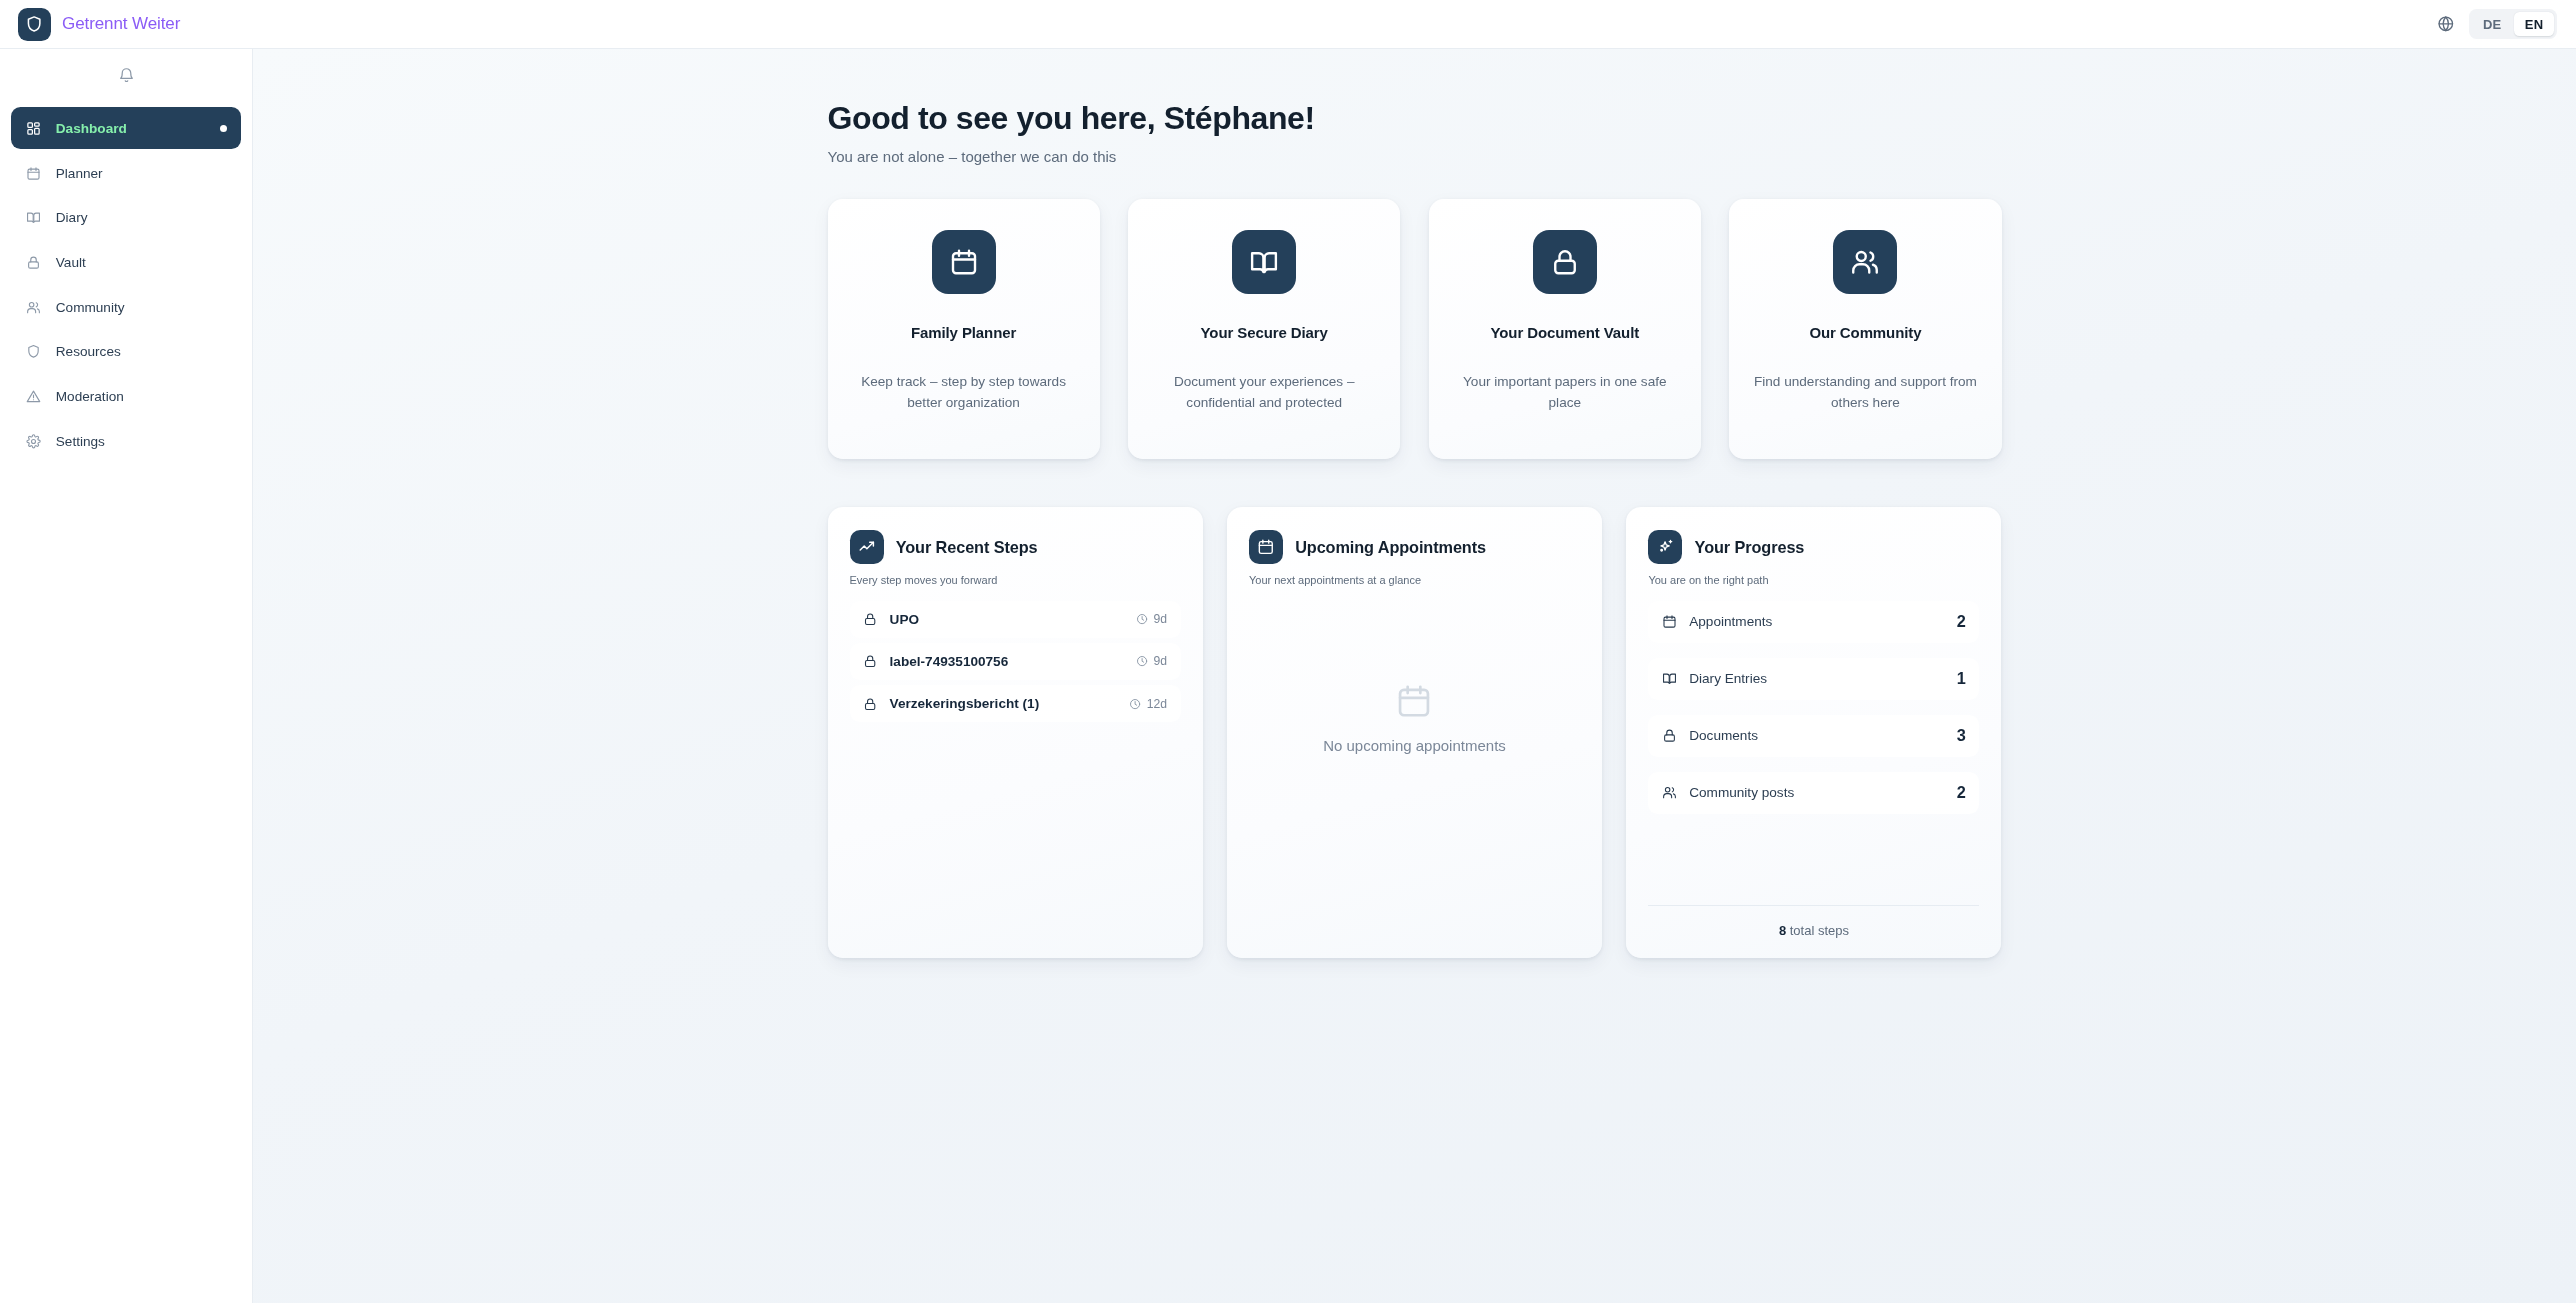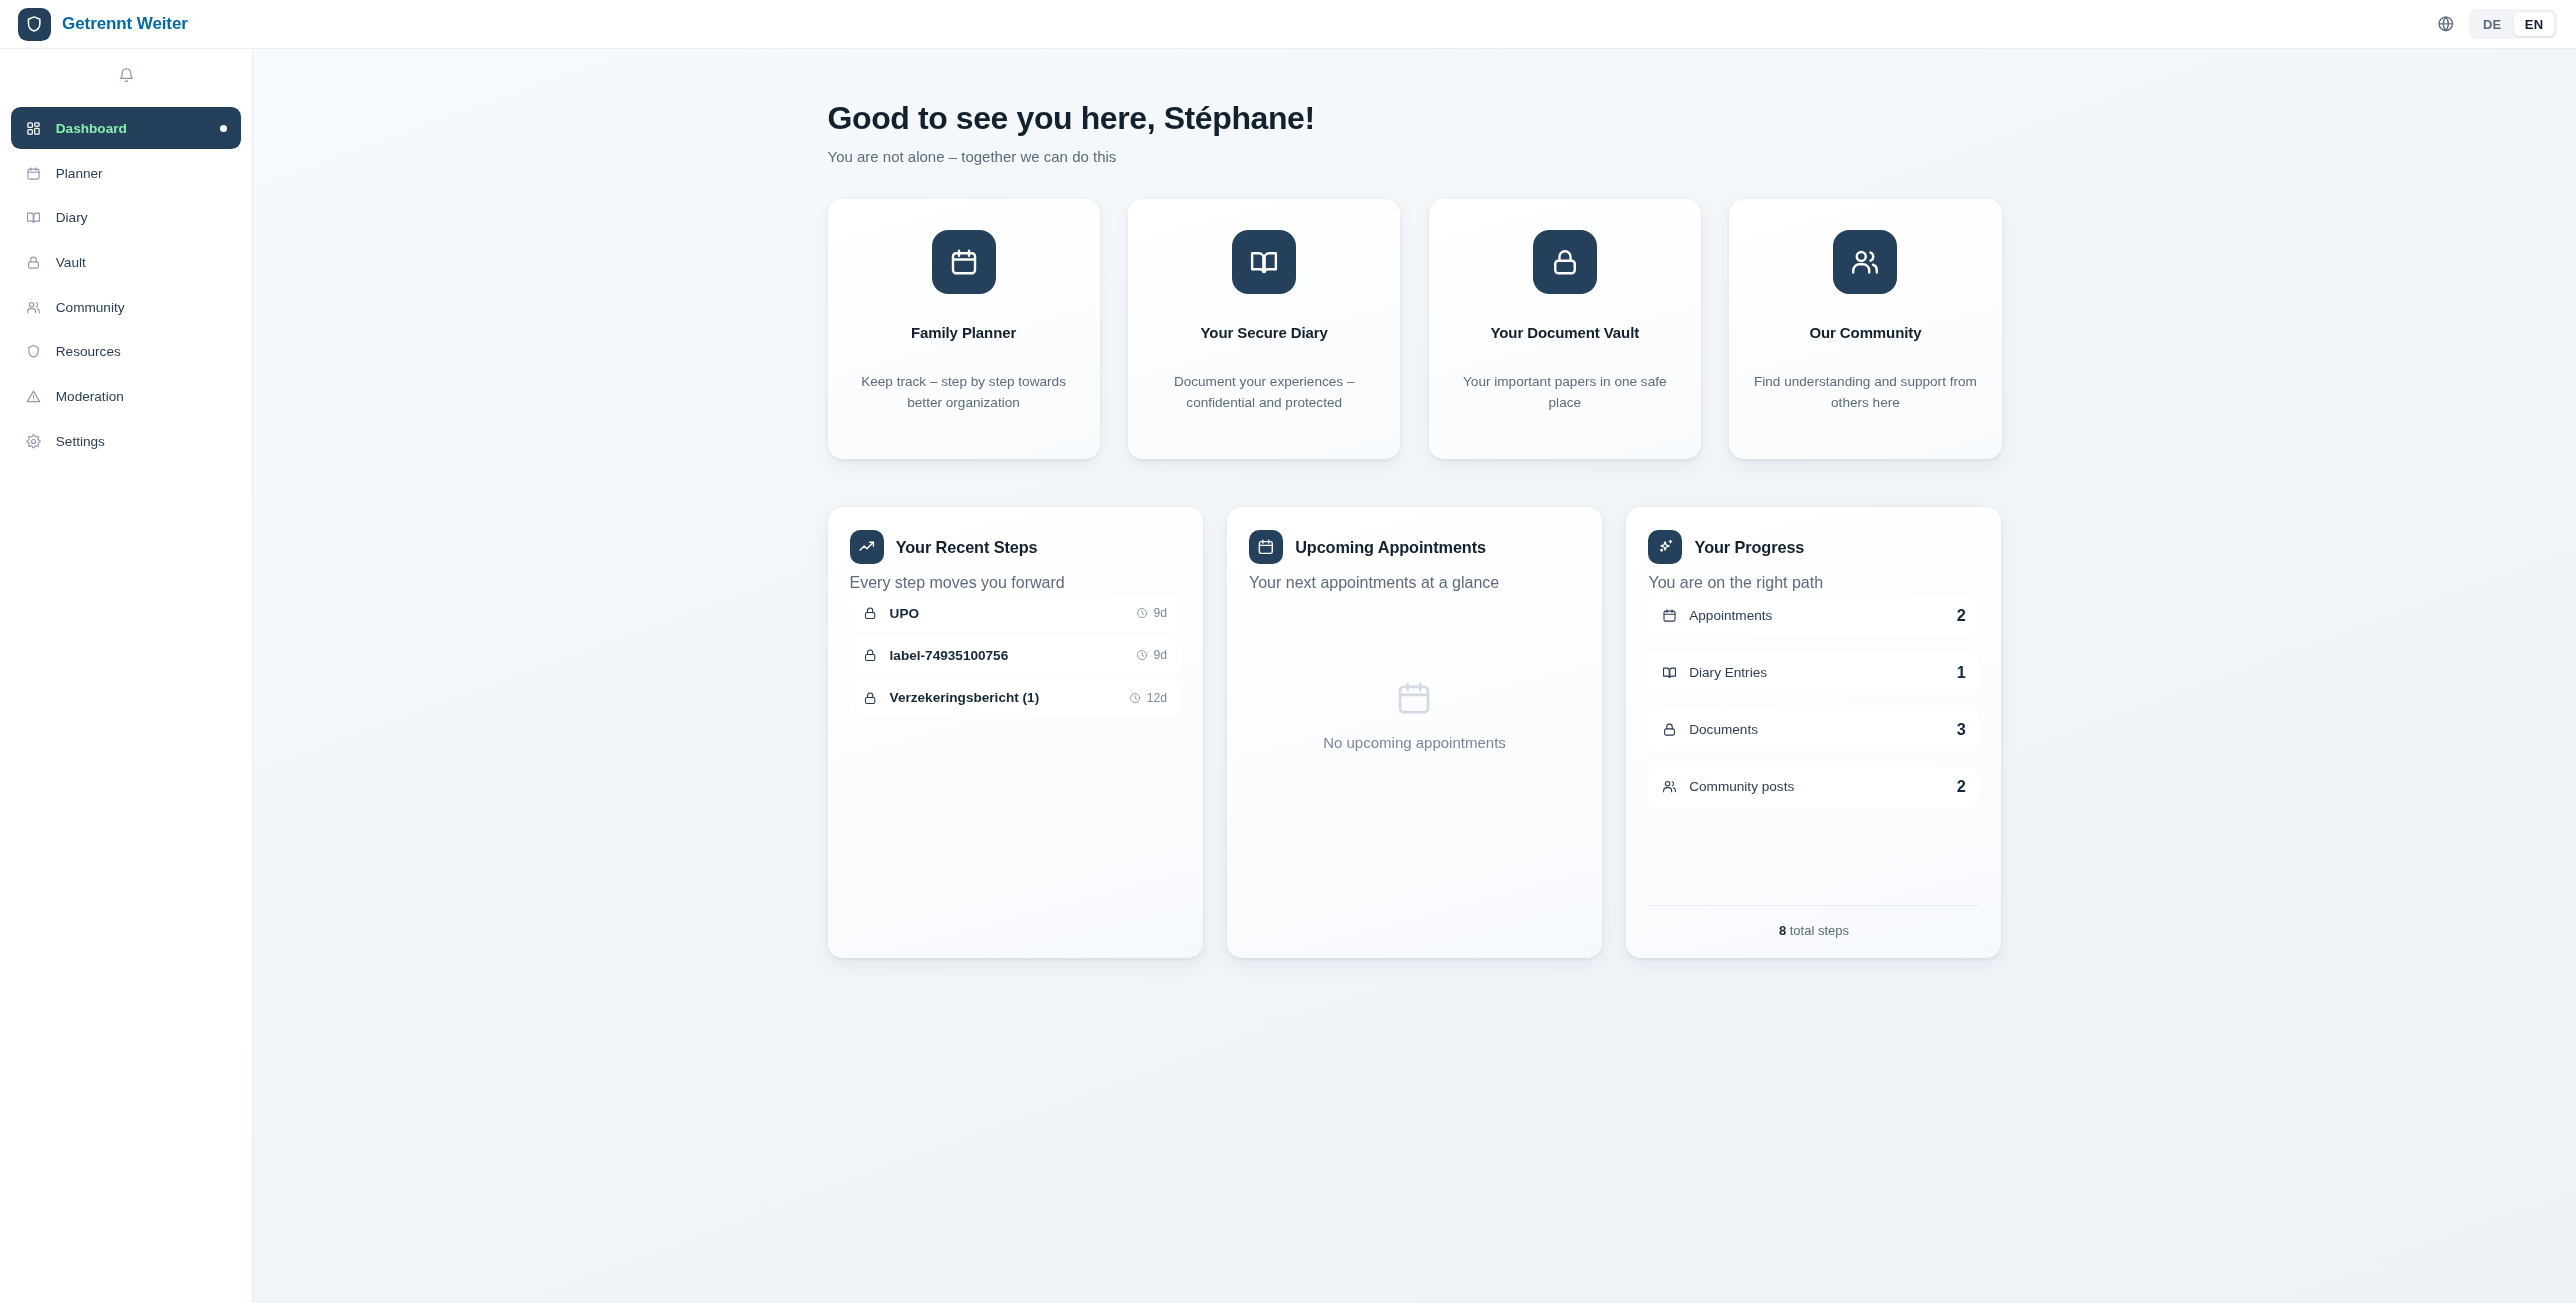--- a/index.html
+++ b/index.html
@@ -32,22 +32,22 @@
     width: 253px;
   }
   .brand-logo {
     width: 33px; height: 33px;
     border-radius: 9.5px;
     background: #24405a;
     display: flex; align-items: center; justify-content: center;
   }
   .brand-name {
     font-size: 17px;
-    font-weight: bold;
-    color: #0369a1;
+    font-weight: normal;
+    color: #8b5cf6;
     letter-spacing: -0.1px;
   }
   .topbar-right {
     margin-left: auto;
     display: flex;
     align-items: center;
     gap: 15px;
     padding-right: 19px;
   }
   .lang-switch {
@@ -208,23 +208,23 @@
     display: flex; align-items: center; justify-content: center;
     flex: none;
   }
   .panel-title {
     font-size: 16.3px;
     font-weight: bold;
     color: #13202e;
     letter-spacing: -0.1px;
   }
   .panel-sub {
-    font-size: 16px;
+    font-size: 11px;
     color: #5d6b7c;
-    margin-bottom: 3px;
+    margin-bottom: 15px;
   }
 
   
   .steps-list { display: flex; flex-direction: column; gap: 5.4px; }
   .step-row {
     display: flex;
     align-items: center;
     gap: 12.2px;
     background: rgba(255,255,255,.78);
     border-radius: 9.5px;

